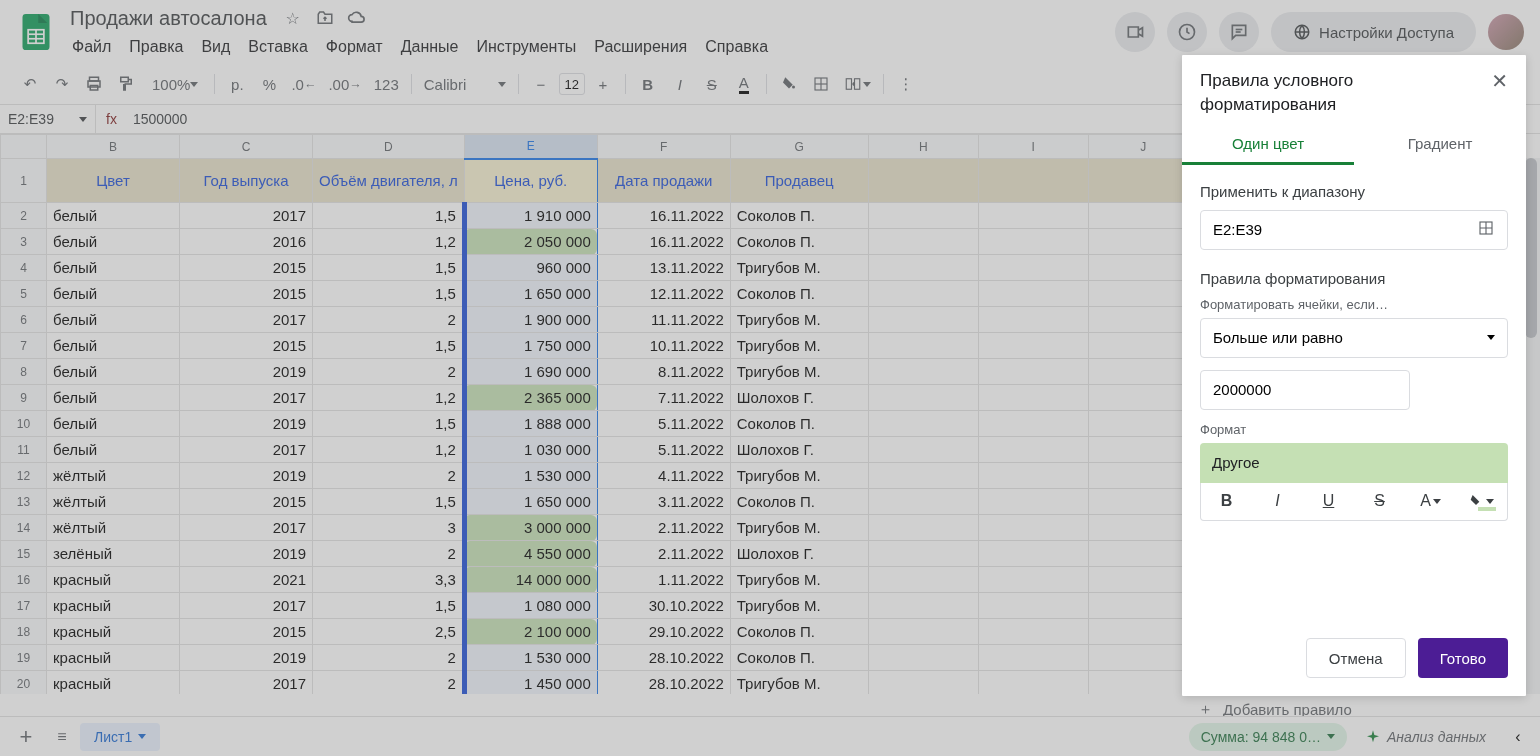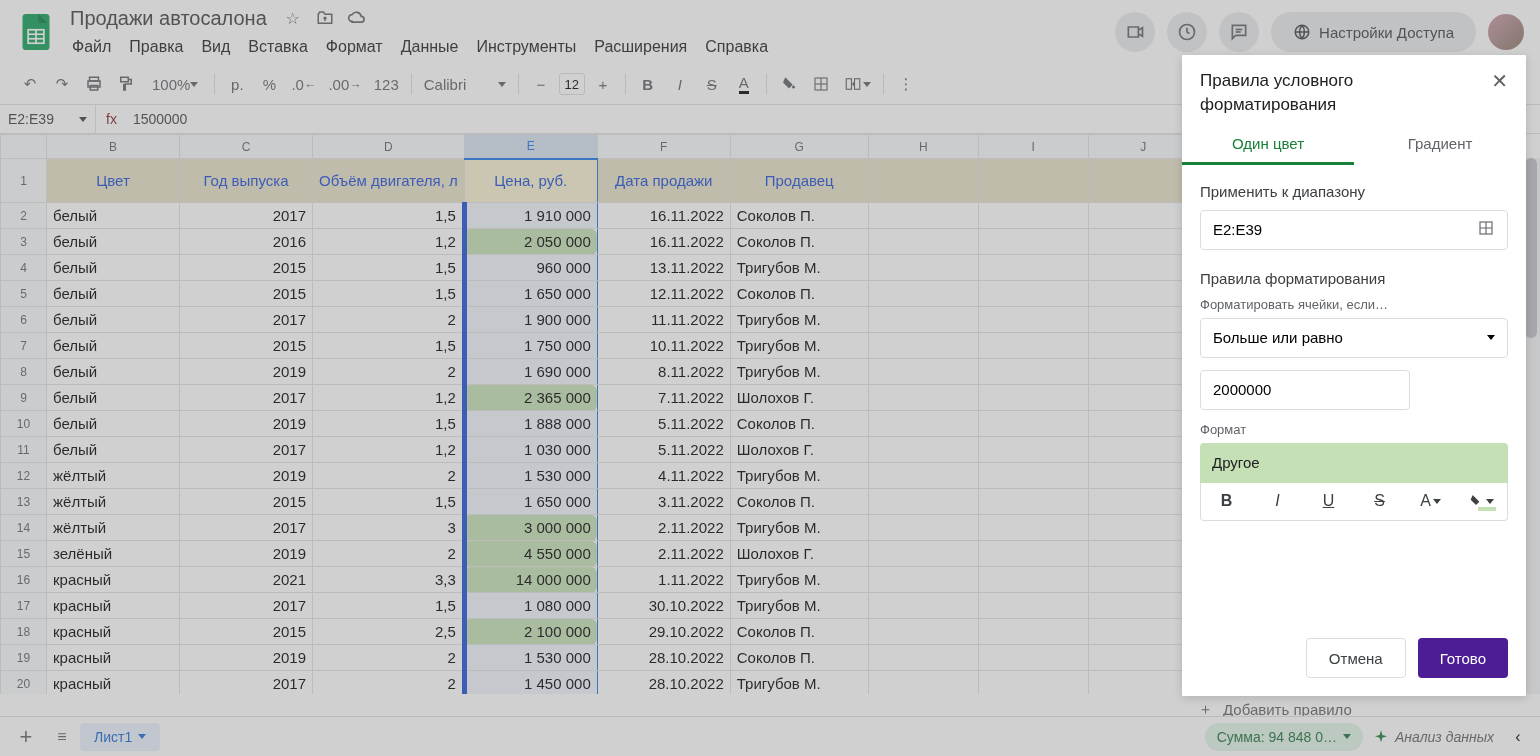--- a/index.html
+++ b/index.html
@@ -89,21 +89,21 @@
   .btn { height: 40px; padding: 0 22px; border-radius: 4px; font-size: 15px; cursor: pointer; border: none; }
   .btn.cancel { background: #fff; border: 1px solid #dadce0; color: #3c4043; }
   .btn.done { background: #4c1d95; color: #fff; }
 
   
   .add-rule-row { position: absolute; bottom: 32px; left: 1198px; right: 18px; height: 30px; display: flex; align-items: center; gap: 10px; color: #5f6368; font-size: 15px; z-index: 3; }
   .status-bar { position: absolute; bottom: 0; left: 0; right: 0; height: 40px; border-top: 1px solid #e0e0e0; display: flex; align-items: center; padding: 0 8px; background: #fff; z-index: 3; }
   .sheet-add { width: 36px; text-align: center; font-size: 22px; color: #5f6368; cursor: pointer; }
   .sheet-list-btn { width: 36px; text-align: center; color: #5f6368; cursor: pointer; }
   .sheet-tab { padding: 6px 14px; background: #e8f0fe; color: #1967d2; border-radius: 4px; display: flex; align-items: center; gap: 6px; cursor: pointer; font-size: 14px; }
-  .status-right { margin-left: auto; display: flex; align-items: flex-start; }
+  .status-right { margin-left: auto; display: flex; align-items: flex-start; gap: 8px; }
   .sum-pill { background: #dff5e6; color: #1e6e3c; padding: 6px 12px; border-radius: 16px; font-size: 14px; display: flex; align-items: center; gap: 6px; }
   .analyze-btn { display: flex; align-items: center; gap: 6px; color: #5f6368; font-size: 14px; padding: 6px 10px; cursor: pointer; font-style: italic; }
 
   .caret-down { display:inline-block; width:0; height:0; border-left:4px solid transparent; border-right:4px solid transparent; border-top:5px solid currentColor; }
 </style>
 </head>
 <body>
 
 <div class="header">
   <div class="logo">

